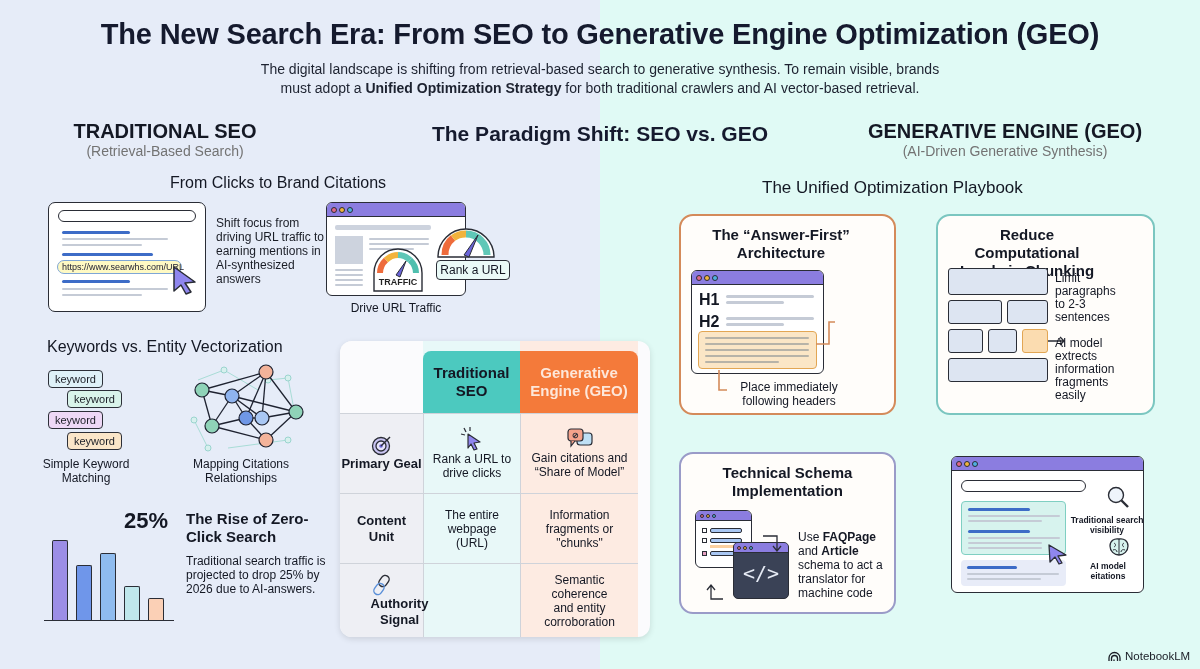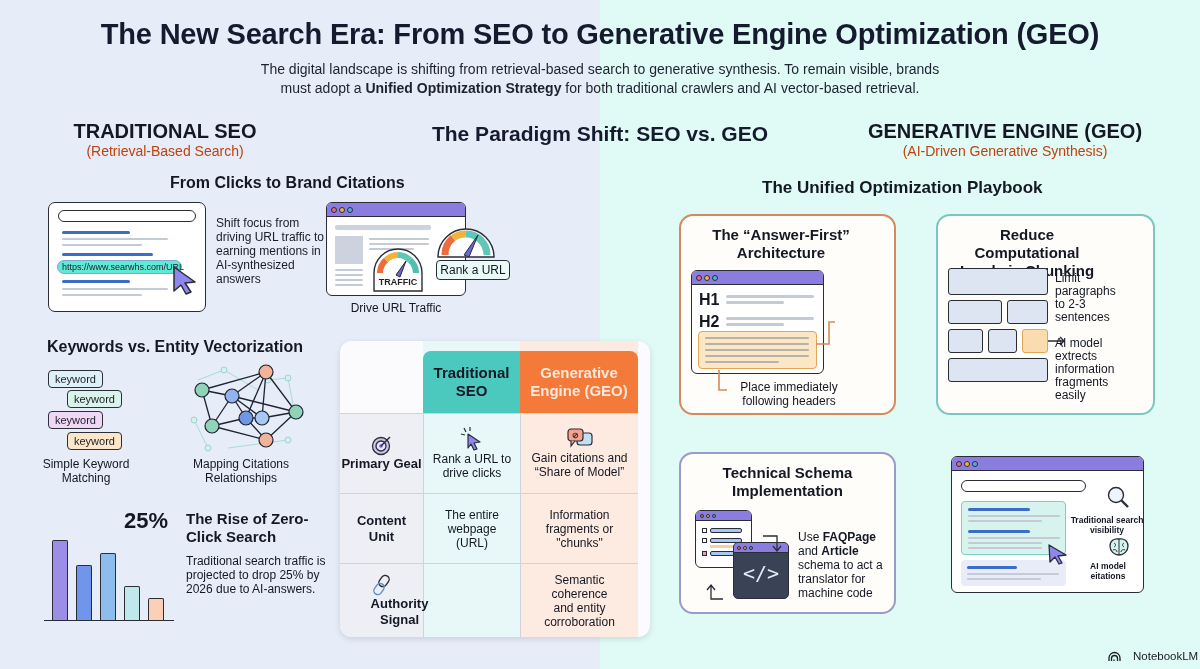--- a/index.html
+++ b/index.html
@@ -16,23 +16,23 @@
   #main-title {
     left: 0; top: 18px; width: 1200px; text-align: center;
     font-size: 29px; font-weight: 700; color: #151a2e; letter-spacing: -0.2px;
   }
   #subtitle {
     left: 250px; top: 60px; width: 700px; text-align: center;
     font-size: 14px; line-height: 19px; color: #1d2230;
   }
 
   .col-head { font-size: 20px; font-weight: 700; text-align: center; }
-  .col-sub { font-size: 14px; text-align: center; color: #c2410c; }
-
-  .sec-title { font-size: 16px; font-weight: 700; }
+  .col-sub { font-size: 14px; text-align: center; color: #737373; }
+
+  .sec-title { font-size: 16px; font-weight: 400; }
 
   
   .mock {
     background: #fff; border: 1.5px solid #2a2d36; border-radius: 6px; overflow: hidden;
   }
   .mock-bar {
     height: 14px; background: #8b7de0; border-bottom: 1.5px solid #2a2d36;
     display: flex; align-items: center; padding-left: 4px; gap: 2px;
   }
   .dot { width: 6px; height: 6px; border-radius: 50%; border: 1px solid #2a2d36; }
@@ -77,21 +77,21 @@
 </div>
 
 <div class="abs sec-title" style="left:170px; top:174px;">From Clicks to Brand Citations</div>
 
 <div class="abs mock" style="left:48px; top:202px; width:158px; height:110px; border-radius:7px;">
   <div class="abs" style="left:9px; top:7px; width:138px; height:12px; border:1.3px solid #2a2d36; border-radius:7px;"></div>
   <div class="line blue" style="left:13px; top:28px; width:68px;"></div>
   <div class="line" style="left:13px; top:35px; width:106px; height:2px;"></div>
   <div class="line" style="left:13px; top:41px; width:80px; height:2px;"></div>
   <div class="line blue" style="left:13px; top:50px; width:91px;"></div>
-  <div class="abs" style="left:8px; top:57px; width:125px; height:14px; background:#5eead4; border:1px solid #7ea6d6; border-radius:7px; font-size:9px; color:#223; padding-left:4px; line-height:12px;">https://www.searwhs.com/URL</div>
+  <div class="abs" style="left:8px; top:57px; width:125px; height:14px; background:#fef9c3; border:1px solid #7ea6d6; border-radius:7px; font-size:9px; color:#223; padding-left:4px; line-height:12px;">https://www.searwhs.com/URL</div>
   <div class="line blue" style="left:13px; top:77px; width:68px;"></div>
   <div class="line" style="left:13px; top:85px; width:106px; height:2px;"></div>
   <div class="line" style="left:13px; top:91px; width:80px; height:2px;"></div>
   <svg class="abs" style="left:122px; top:62px;" width="28" height="30" viewBox="0 0 28 30">
     <path d="M3 2 L24 17 L14 18 L20 27 L15 29 L10 20 L3 26 Z" fill="#8f86ee" stroke="#2a2d36" stroke-width="1.5" stroke-linejoin="round"></path>
   </svg>
 </div>
 
 <div class="abs" style="left:216px; top:216px; width:112px; font-size:12px; line-height:14px; color:#1a1d26;">Shift focus from driving URL traffic to earning mentions in AI-synthesized answers</div>
 
@@ -375,18 +375,18 @@
     <line x1="15.5" y1="15.5" x2="22" y2="22" stroke="#2a2d36" stroke-width="2.4"></line>
   </svg>
   <div class="abs center" style="left:118px; top:58px; width:74px; font-size:8.5px; font-weight:700; line-height:10px;">Traditional search visibility</div>
   <svg class="abs" style="left:156px; top:80px;" width="22" height="20" viewBox="0 0 22 20">
     <path d="M11 2 C6 1 2 4 2 9 C2 14 6 18 11 18 C16 18 20 14 20 9 C20 4 16 1 11 2 Z" fill="#d7f3ee" stroke="#2a2d36" stroke-width="1.3"></path>
     <path d="M11 2 V18 M6 6 C8 7 8 9 6 10 M16 6 C14 7 14 9 16 10 M5 13 C7 12 9 13 9 15 M17 13 C15 12 13 13 13 15" stroke="#2a2d36" stroke-width="1" fill="none"></path>
   </svg>
   <div class="abs center" style="left:128px; top:104px; width:56px; font-size:8.5px; font-weight:700; line-height:10px;">AI model eitations</div>
 </div>
 
-<div class="abs" style="left:1108px; top:650px; display:flex; align-items:center; gap:12px;">
+<div class="abs" style="left:1108px; top:650px; display:flex; align-items:center; gap:4px;">
   <svg width="13" height="11" viewBox="0 0 13 11">
     <path d="M1 10 V7 A5.5 5.5 0 0 1 12 7 V10 M3.5 10 V7.5 A3 3 0 0 1 9.5 7.5 V10 M6 10 V8.5" stroke="#1a1d26" stroke-width="1.3" fill="none"></path>
   </svg>
   <span style="font-size:11.5px; color:#1a1d26;">NotebookLM</span>
 </div>
 
 </body></html>

